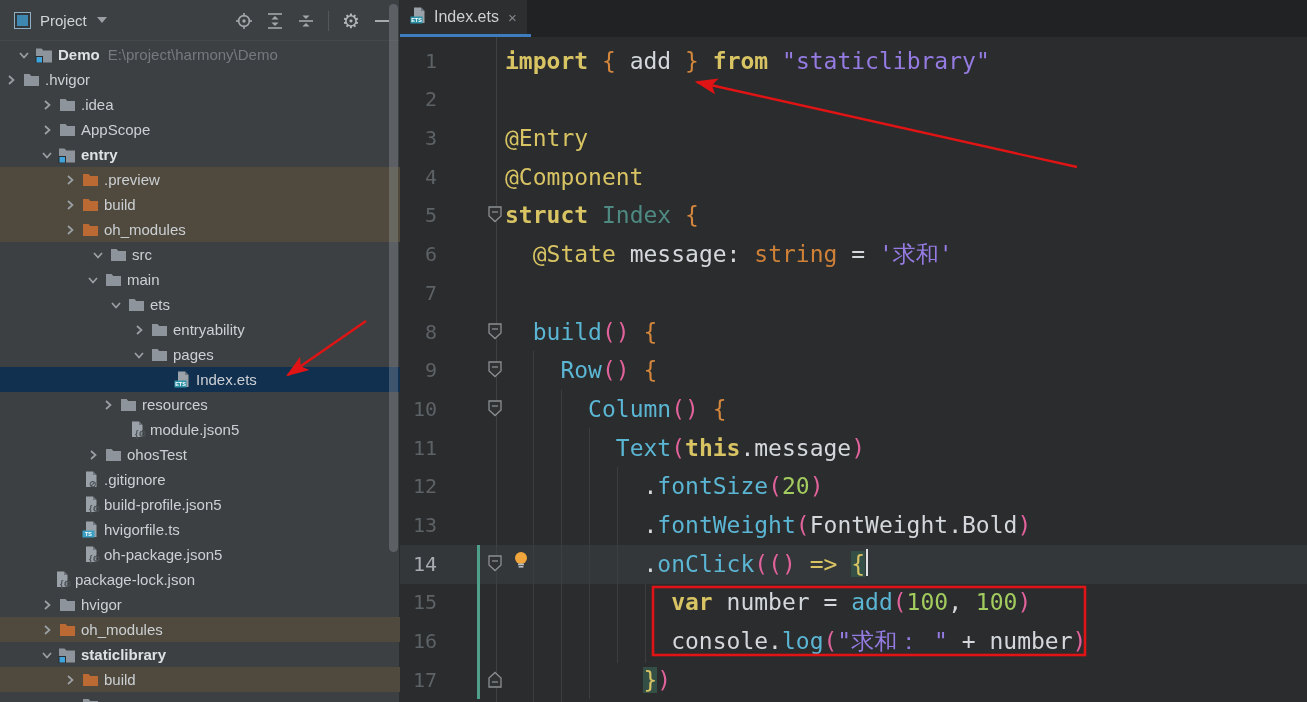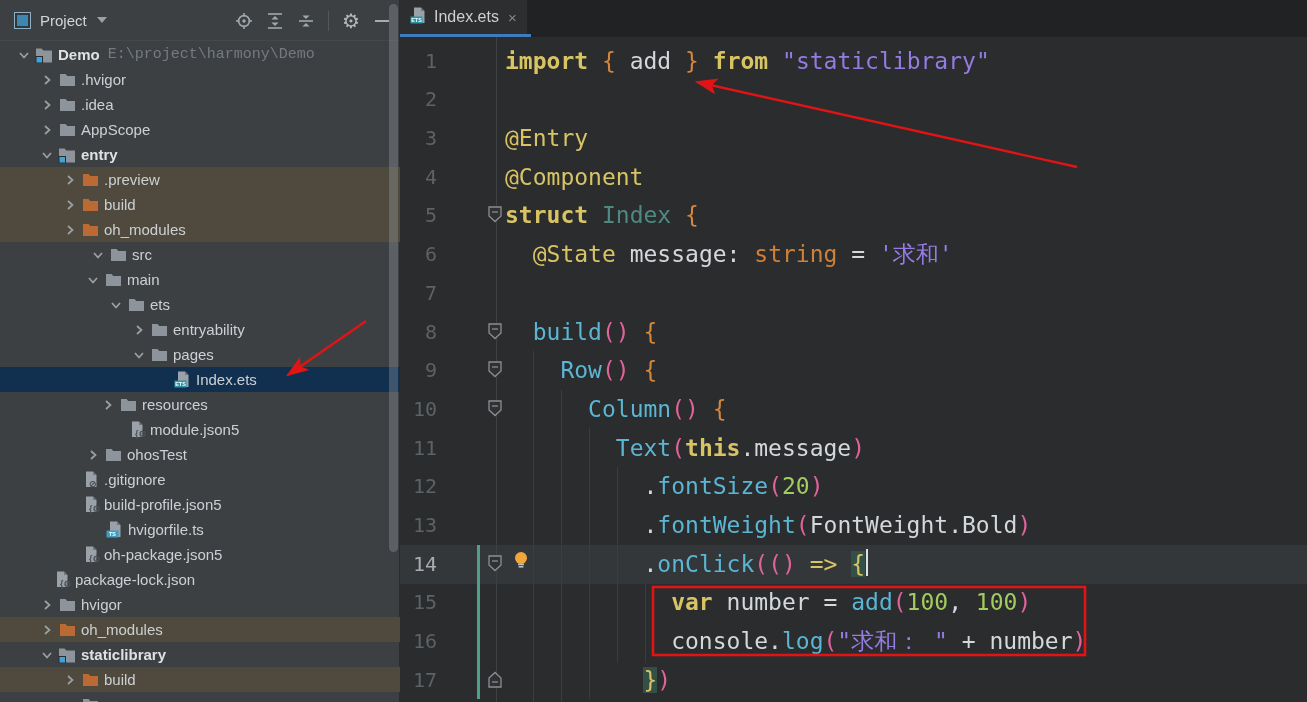--- a/index.html
+++ b/index.html
@@ -25,21 +25,21 @@
   
   #tree{position:absolute;left:0;top:41px;width:400px;height:661px;overflow:hidden;}
   .trow{position:absolute;left:0;width:400px;height:25px;display:flex;align-items:center;
         font-size:15px;color:#ccd0d4;box-sizing:border-box;}
   .trow.hl{background:#4f4a3d;text-align:right;}
   .trow.sel{background:#113050;}
   .trow .chevslot{width:22px;height:16px;flex:0 0 auto;display:flex;align-items:center;justify-content:center;}
   .trow .ticon{width:18px;height:16px;flex:0 0 auto;display:flex;align-items:center;justify-content:center;}
   .trow .tlabel{margin-left:5px;white-space:nowrap;}
   .trow .tlabel.b{font-weight:bold;color:#dfe2e5;}
-  .trow .tpath{margin-left:8px;color:#757a80;white-space:nowrap;font-family:Liberation Mono, monospace;}
+  .trow .tpath{margin-left:8px;color:#757a80;white-space:nowrap;}
   #tree-scrollbar{position:absolute;left:389px;top:4px;width:9px;height:548px;
                   background:rgba(160,166,171,.32);border-radius:5px;}
 
   
   #editor-panel{position:absolute;left:400px;top:0;width:907px;height:702px;background:#2a2c2e;}
   #tabbar{position:absolute;left:0;top:0;width:907px;height:37px;background:#202224;}
   #tab-active{position:absolute;left:0;top:0;height:34px;background:#2c2e30;display:flex;
               align-items:center;padding:0 10px;gap:7px;}
   #tab-active .tab-label{font-size:16px;color:#ccd0d3;}
   #tab-active .tab-close{font-size:15px;color:#84888c;margin-left:2px;}
@@ -132,21 +132,21 @@
           </span>
           <span class="ticon">
             <svg width="18" height="16" viewBox="0 0 18 16">
               <path d="M1,1.5 h5.5 l1.8,2 H17 v12 H1 z" fill="#8d949b"></path>
               <rect x="1" y="9.5" width="6.5" height="6.5" fill="#3fa3dc" stroke="#2a2c2e" stroke-width="1"></rect>
             </svg>
           </span>
           <span class="tlabel b">Demo</span>
           <span class="tpath">E:\project\harmony\Demo</span>
         </div>
-        <div class="trow" style="top: 26px; padding-left: 36px;">
+        <div class="trow" style="top: 26px; ">
           <span class="chevslot">
             <svg width="14" height="14" viewBox="0 0 14 14">
               <polyline points="5,3 9.5,7 5,11" fill="none" stroke="#9aa0a4" stroke-width="1.7"></polyline>
             </svg>
           </span>
           <span class="ticon">
             <svg width="17" height="15" viewBox="0 0 17 15">
               <path d="M1,2 h5.5 l1.8,2 H16 v10 H1 z" fill="#8d949b"></path>
             </svg>
           </span>
@@ -365,21 +365,21 @@
             <svg width="17" height="17" viewBox="0 0 17 17">
  <path d="M4,0.5 h7 l3.5,3.5 v12 H4 z" fill="#9aa1a8"></path>
               <path d="M11,0.5 l3.5,3.5 h-3.5 z" fill="#6f757b"></path>
 
  </svg>
             <svg width="0" height="0"></svg>
           </span>
           <span style="position: relative; left: -10px; top: 4px; width: 0px; font-size: 9px; color: rgb(74, 80, 85); font-weight: bold;">{⚙</span>
           <span class="tlabel">build-profile.json5</span>
         </div>
-        <div class="trow" style="top: 476px; padding-left: 59px; margin-left: 24px;">
+        <div class="trow" style="top: 476px; padding-left: 59px;">
           <span class="chevslot"></span>
           <span class="ticon">
             <svg width="17" height="17" viewBox="0 0 17 17">
  <path d="M4,0.5 h7 l3.5,3.5 v12 H4 z" fill="#9aa1a8"></path>
               <path d="M11,0.5 l3.5,3.5 h-3.5 z" fill="#6f757b"></path>
  <rect x="0.5" y="9.5" width="12" height="7" fill="#3b9fc4"></rect>
               <text x="6.5" y="15" font-size="5.4" font-family="Liberation Sans,sans-serif" font-weight="bold" fill="#ffffff" text-anchor="middle">TS</text>
  </svg>
           </span>
           <span class="tlabel">hvigorfile.ts</span>

